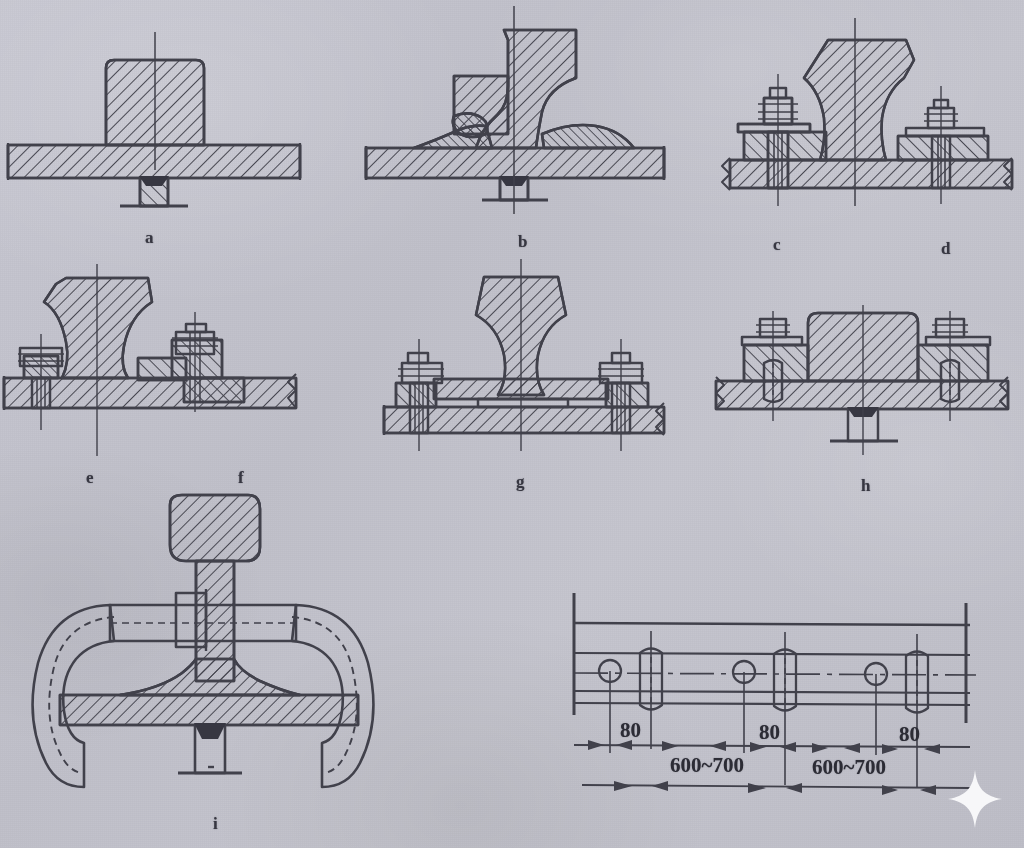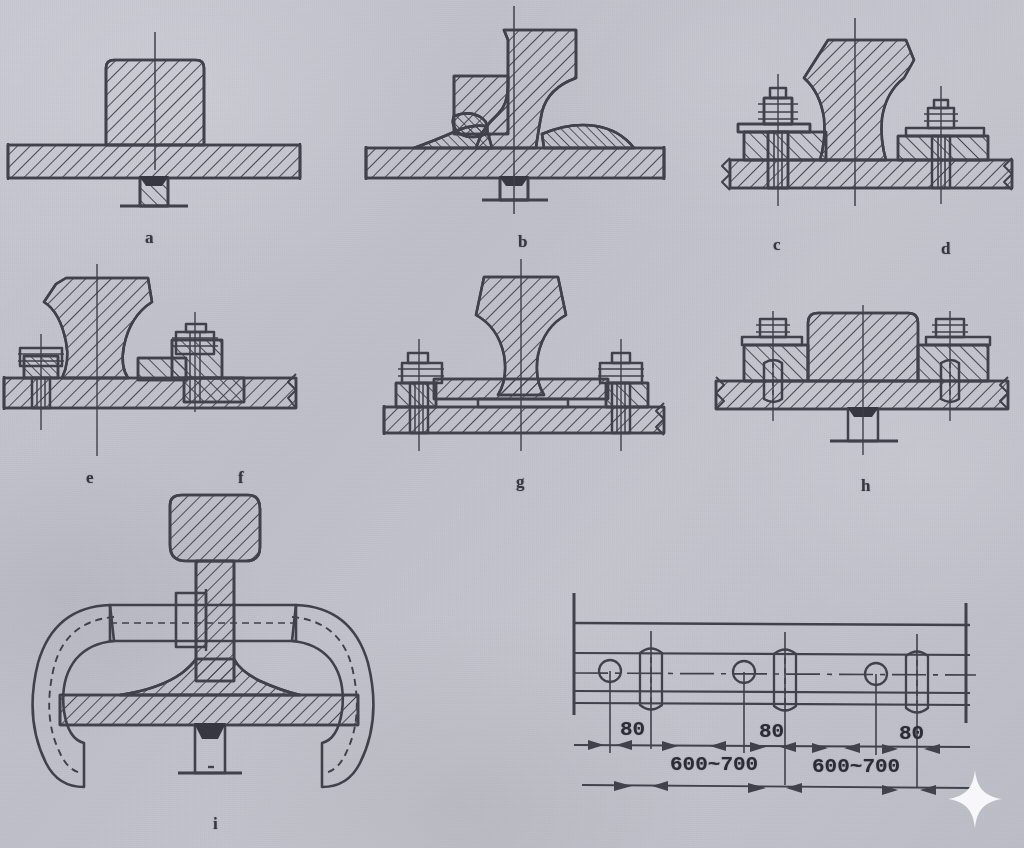--- a/index.html
+++ b/index.html
@@ -33,21 +33,21 @@
     position:absolute;
     font-family:"Liberation Serif", serif;
     font-weight:bold;
     font-size:17px;
     color:#3a3a44;
     text-shadow:0 0 1.4px rgba(70,70,80,.55);
     letter-spacing:.3px;
   }
   .dimtxt{
     position:absolute;
-    font-family:Liberation Mono, monospace;
+    font-family:Liberation Serif, serif;
     font-weight:bold;
     color:#2f2f38;
     text-shadow:0 0 1.2px rgba(60,60,70,.5);
     white-space:nowrap;
   }
   #sparkle{position:absolute;pointer-events:none;}
   
   #artwork{position:absolute;inset:0;filter:blur(.32px) contrast(1.04);}
 </style>
 </head>

